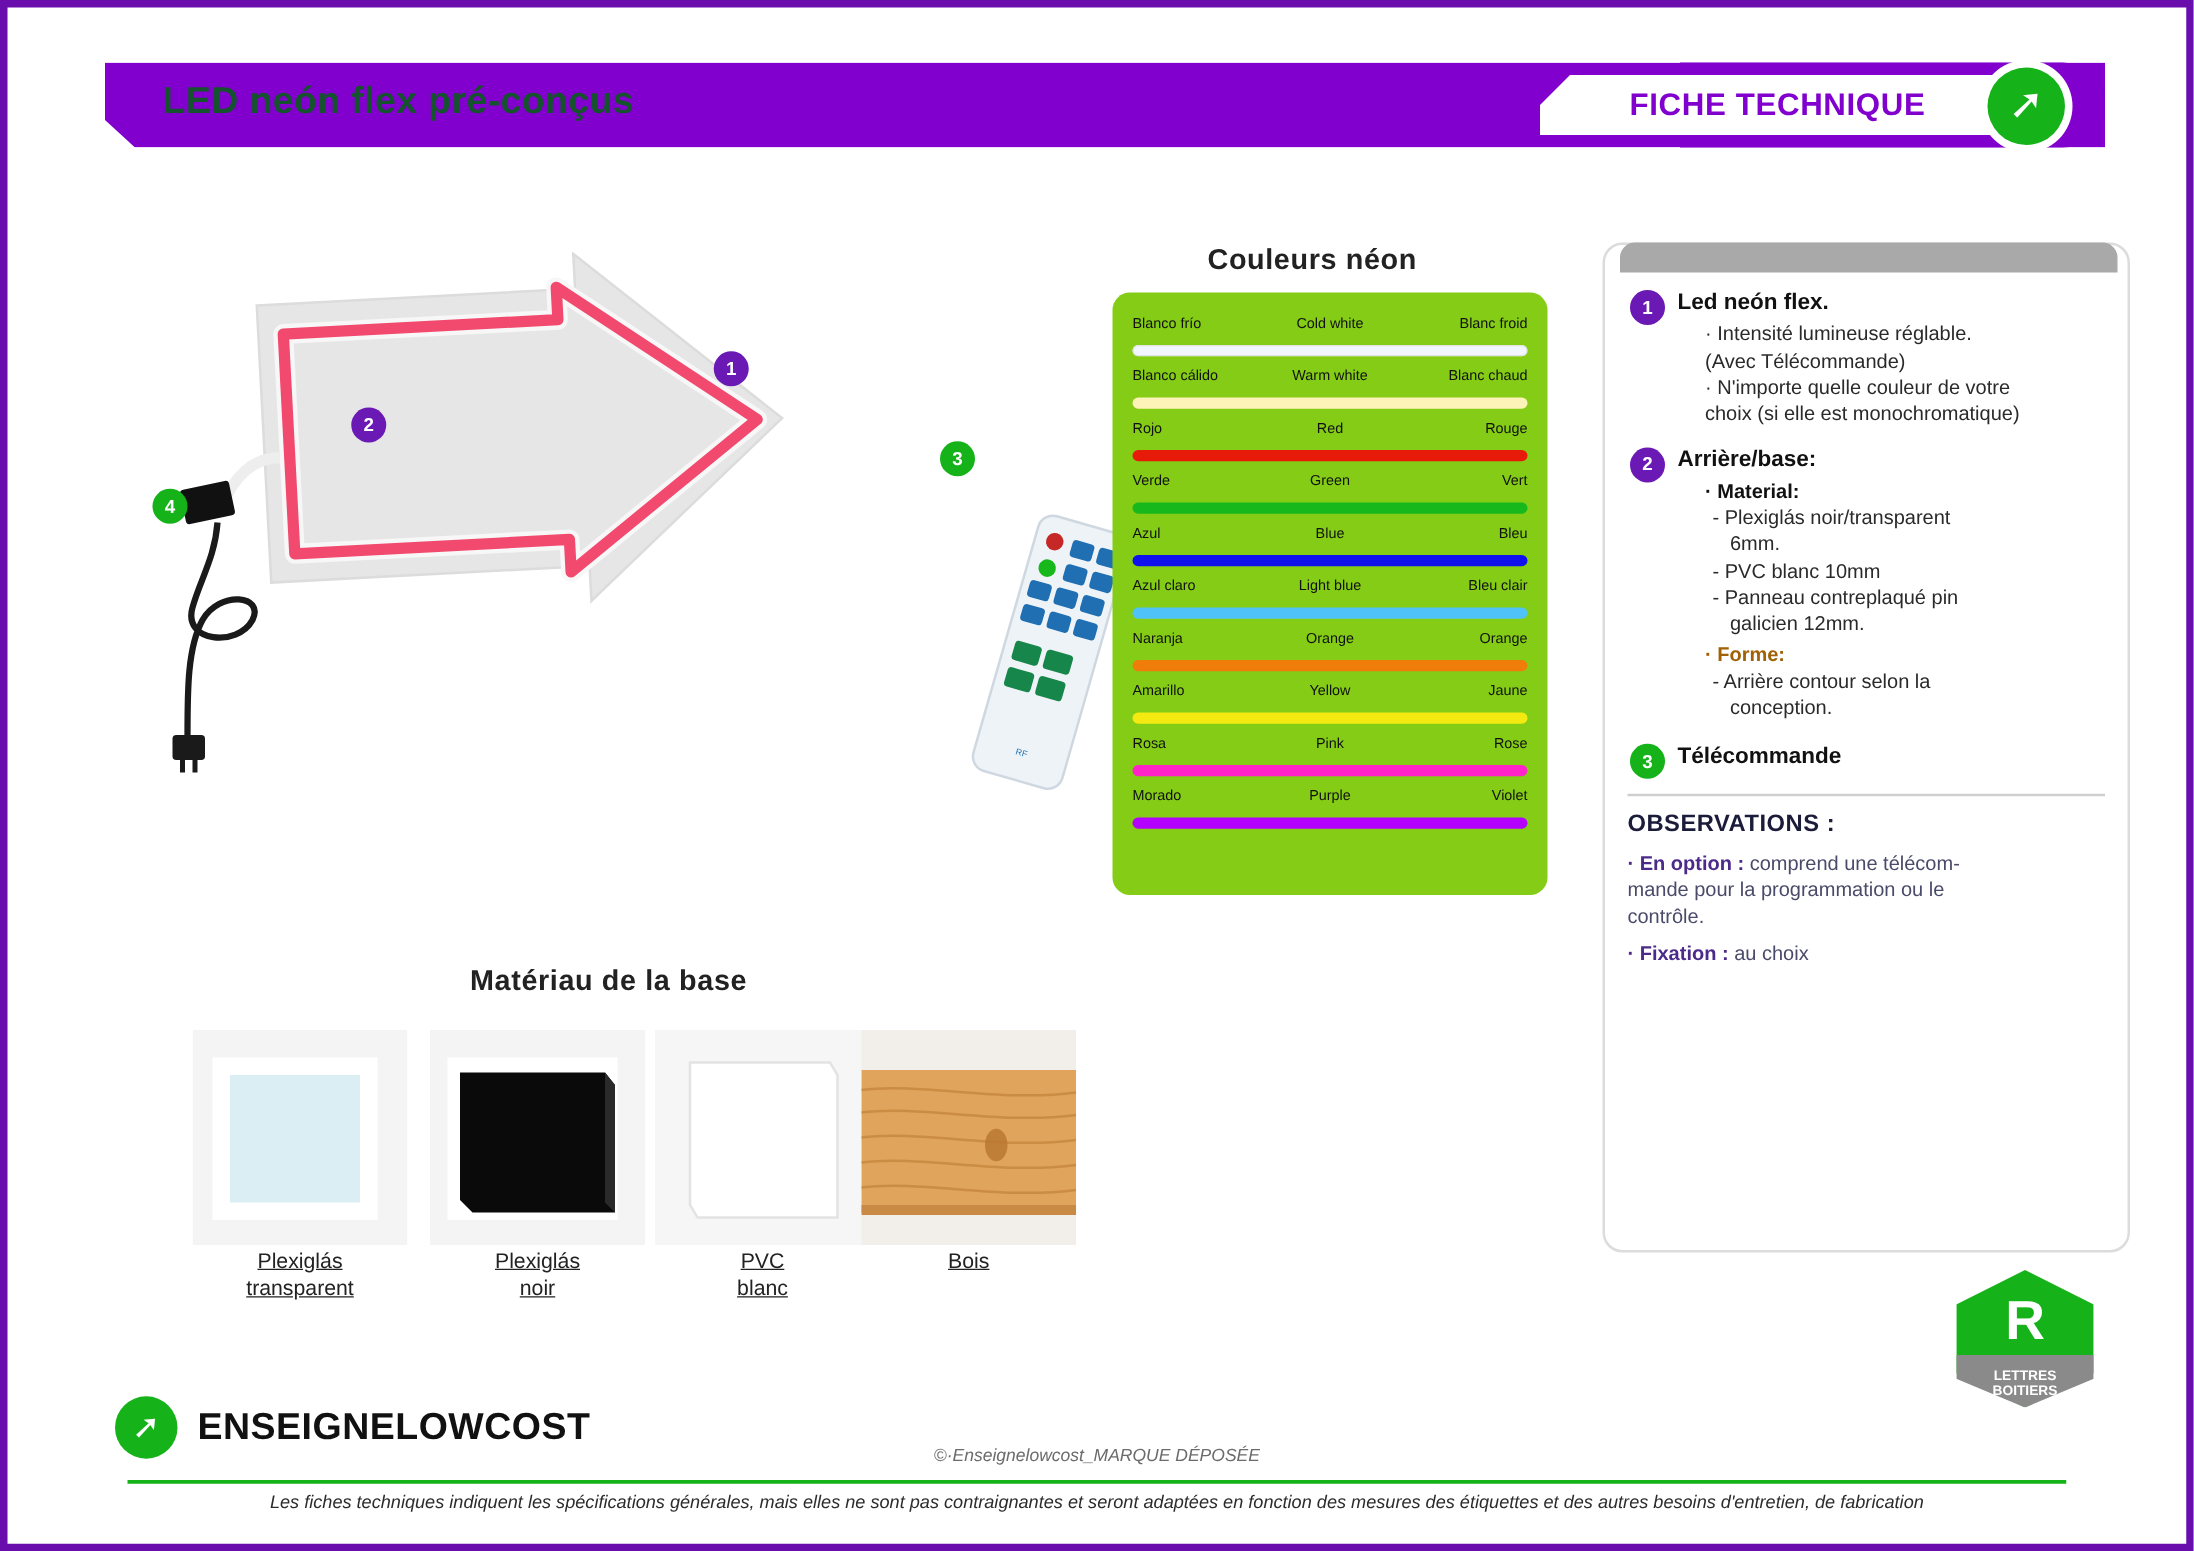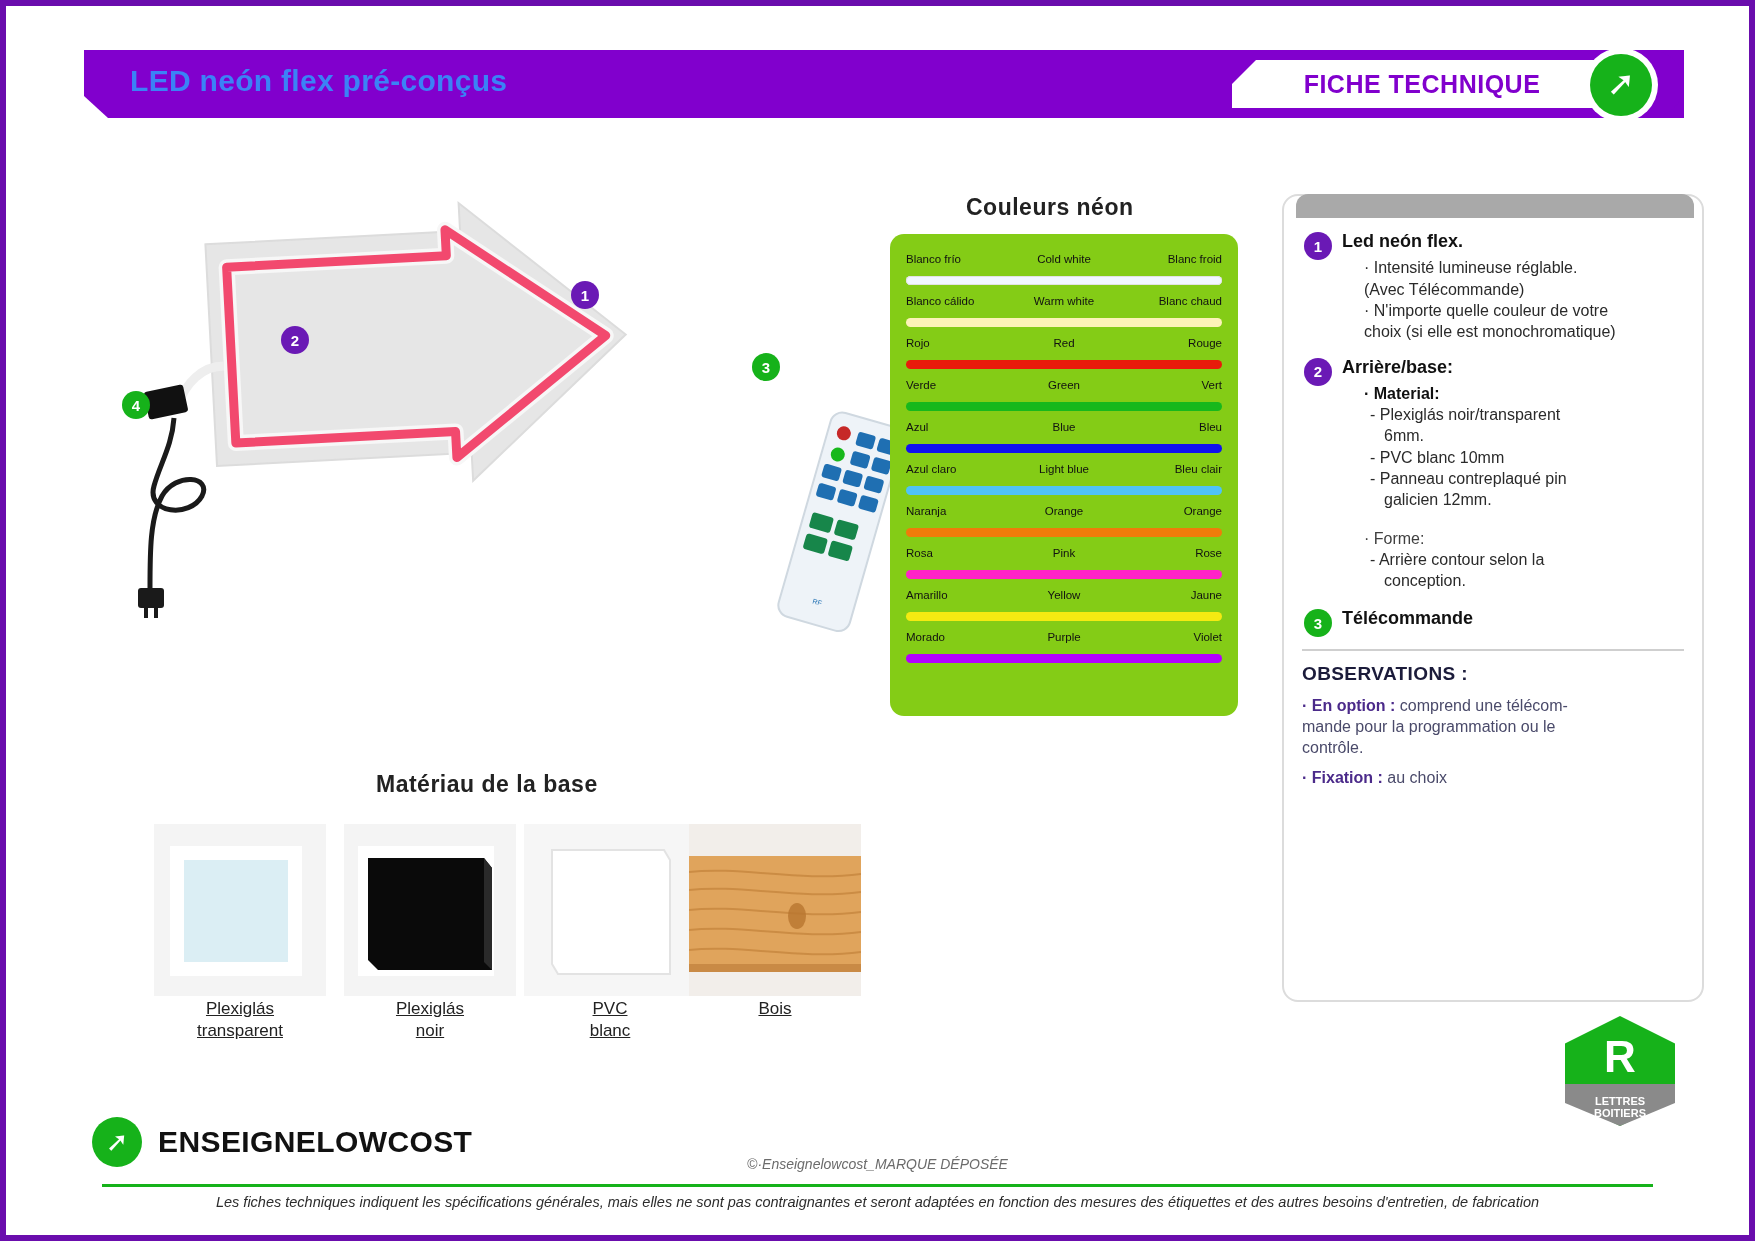--- a/index.html
+++ b/index.html
@@ -26,21 +26,21 @@
     background:#8100cd;
     clip-path: polygon(0 0, 100% 0, 100% 100%, 24px 100%, 0 calc(100% - 22px));
   }
   .header-bar-right {
     position:absolute; right:0; top:0; width:340px; height:68px;
     background:#8100cd;
     border-top-right-radius:34px; border-bottom-right-radius:34px;
   }
   .header-title {
     position:absolute; left:46px; top:14px;
-    font-size:30px; font-weight:bold; color:#3b82f6; letter-spacing:.3px;
+    font-size:30px; font-weight:bold; color:#14532d; letter-spacing:.3px;
   }
   .fiche-wrap {
     position:absolute; right:72px; top:10px; height:48px; width:380px;
     background:#ffffff;
     clip-path: polygon(24px 0, 100% 0, 100% 100%, 0 100%, 0 24px);
     display:flex; align-items:center; justify-content:center;
   }
   .fiche-text {
     font-size:25px; font-weight:bold; color:#8100cd; letter-spacing:.5px;
   }
@@ -293,33 +293,33 @@
     <div class="neon-row">
       <div class="lbls">
         <span class="left">Naranja</span>
         <span class="mid">Orange</span>
         <span class="right">Orange</span>
       </div>
       <div class="swatch" style="background:#f07c0a;"></div>
     </div>
     <div class="neon-row">
       <div class="lbls">
+        <span class="left">Amarillo</span>
+        <span class="mid">Yellow</span>
+        <span class="right">Jaune</span>
+      </div>
+      <div class="swatch" style="background:#f4ea12;"></div>
+    </div>
+    <div class="neon-row">
+      <div class="lbls">
         <span class="left">Rosa</span>
         <span class="mid">Pink</span>
         <span class="right">Rose</span>
       </div>
       <div class="swatch" style="background:#ff23c8;"></div>
-    </div>
-    <div class="neon-row">
-      <div class="lbls">
-        <span class="left">Amarillo</span>
-        <span class="mid">Yellow</span>
-        <span class="right">Jaune</span>
-      </div>
-      <div class="swatch" style="background:#f4ea12;"></div>
     </div>
     <div class="neon-row">
       <div class="lbls">
         <span class="left">Morado</span>
         <span class="mid">Purple</span>
         <span class="right">Violet</span>
       </div>
       <div class="swatch" style="background:#b400ff;"></div>
     </div>
   </div>
@@ -342,21 +342,21 @@
       <div class="item" style="margin-top:14px;">
         <div class="badge purple">2</div>
         <div class="item-title">Arrière/base:</div>
         <div class="bullets indent">
           <div class="bullet" style="font-weight:bold;color:#111;">· Material:</div>
           <div class="dash">- Plexiglás noir/transparent</div>
           <div class="dash" style="padding-left:20px;">6mm.</div>
           <div class="dash">- PVC blanc 10mm</div>
           <div class="dash">- Panneau contreplaqué pin</div>
           <div class="dash" style="padding-left:20px;">galicien 12mm.</div>
-          <div class="bullet" style="font-weight:normal;color:#404040;margin-top:18px;">· Forme:</div>
+          <div class="bullet" style="font-weight:bold;color:#a16207;margin-top:4px;">· Forme:</div>
           <div class="dash">- Arrière contour selon la</div>
           <div class="dash" style="padding-left:20px;">conception.</div>
         </div>
       </div>
 
       <div class="item" style="margin-top:16px;">
         <div class="badge green">3</div>
         <div class="item-title">Télécommande</div>
       </div>
 

